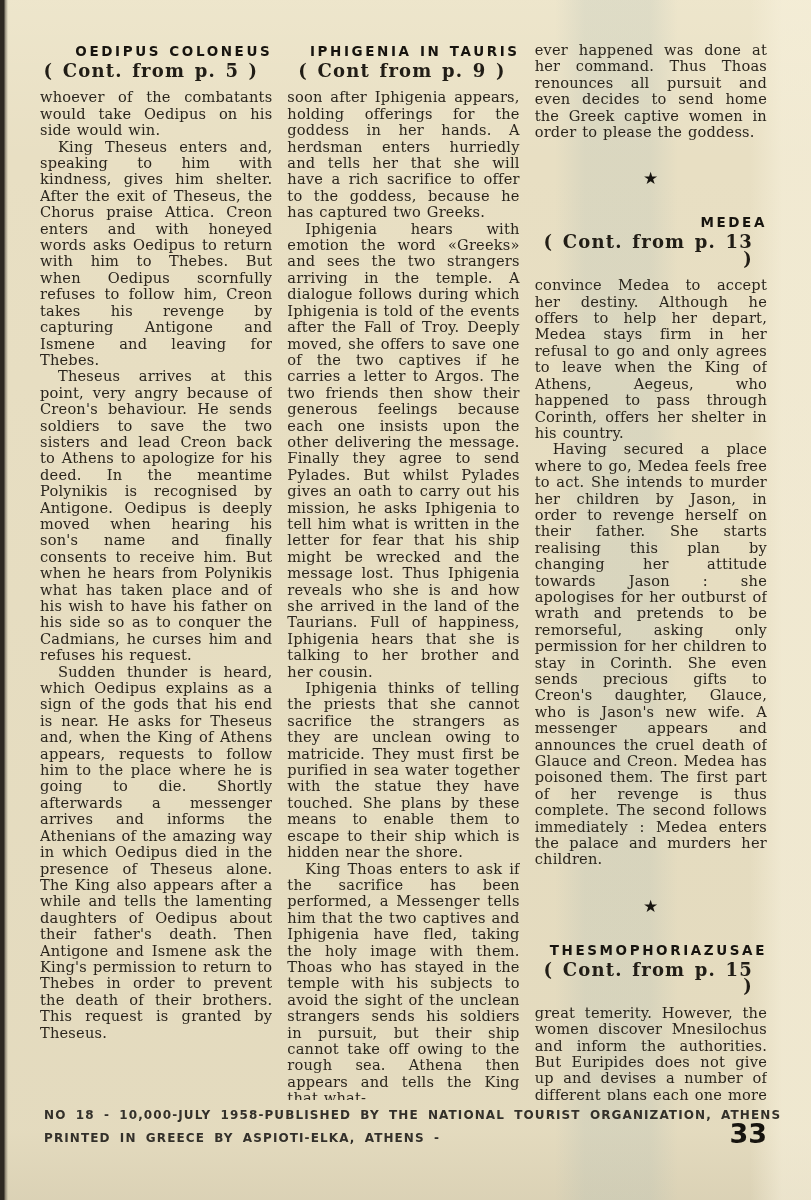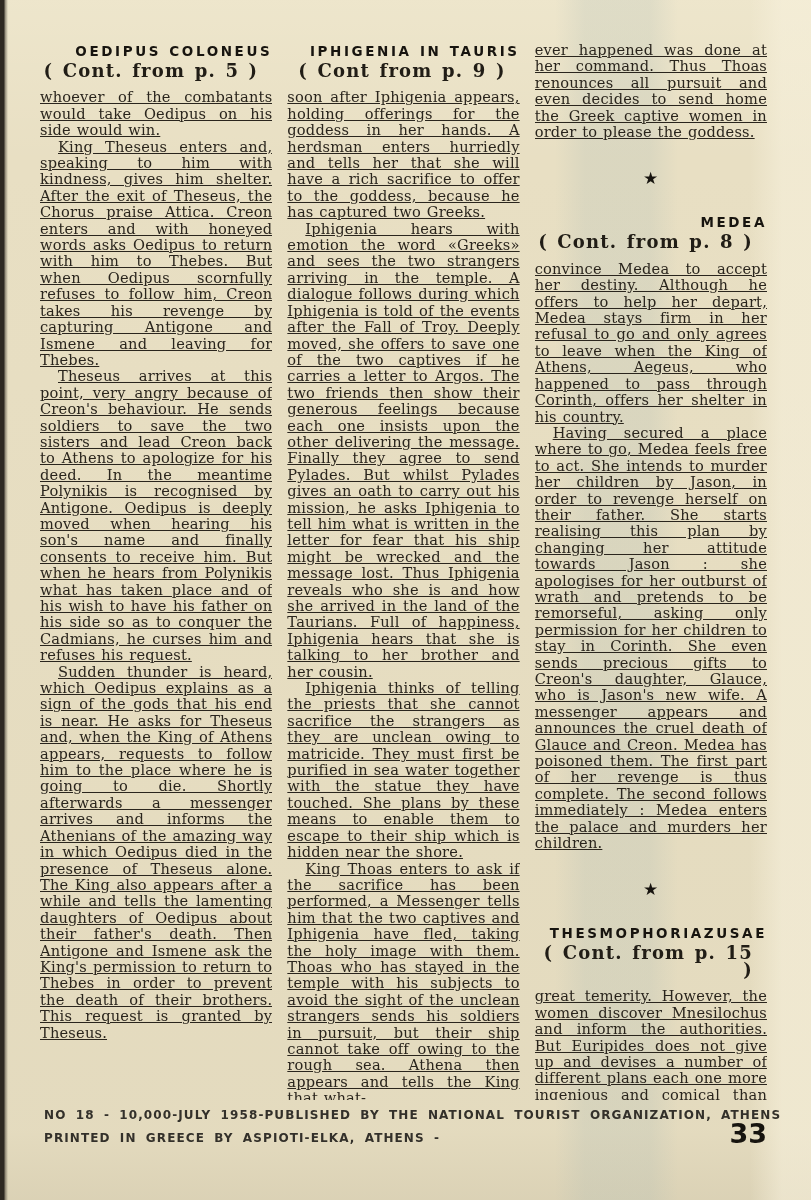--- a/index.html
+++ b/index.html
@@ -26,21 +26,21 @@
   .col-heading{
     margin:0 0 3px 0;text-align:right;
     font-family:"DejaVu Sans",sans-serif;font-weight:bold;
     font-size:13.5px;letter-spacing:2.6px;color:#17140f;line-height:18px;
   }
   .cont-line{
     text-align:right;padding-right:14px;margin:2px 0 10px 0;
     font-weight:bold;font-size:18px;letter-spacing:1.2px;word-spacing:2px;
     color:#211d16;
   }
-  .body-para{margin:0;text-decoration:underline;}
+  .body-para{margin:0;}
   .body-para.indent{text-indent:18px;}
   .star-separator{
     text-align:center;margin:30px 0 26px 0;font-size:17px;color:#17140f;
     font-family:"DejaVu Sans",sans-serif;line-height:17px;
   }
   .imprint{
     position:absolute;left:44px;top:1108px;width:520px;
     font-family:"DejaVu Sans",sans-serif;font-weight:bold;
     font-size:12px;letter-spacing:1.1px;word-spacing:4px;color:#33302a;
   }
@@ -68,21 +68,21 @@
       <div class="cont-line">( Cont from p. 9 )</div>
       <p class="body-para">soon after Iphigenia appears, holding offerings for the goddess in her hands. A herdsman enters hurriedly and tells her that she will have a rich sacrifice to offer to the goddess, because he has captured two Greeks.</p>
       <p class="body-para indent">Iphigenia hears with emotion the word «Greeks» and sees the two strangers arriving in the temple. A dialogue follows during which Iphigenia is told of the events after the Fall of Troy. Deeply moved, she offers to save one of the two captives if he carries a letter to Argos. The two friends then show their generous feelings because each one insists upon the other delivering the message. Finally they agree to send Pylades. But whilst Pylades gives an oath to carry out his mission, he asks Iphigenia to tell him what is written in the letter for fear that his ship might be wrecked and the message lost. Thus Iphigenia reveals who she is and how she arrived in the land of the Taurians. Full of happiness, Iphigenia hears that she is talking to her brother and her cousin.</p>
       <p class="body-para indent">Iphigenia thinks of telling the priests that she cannot sacrifice the strangers as they are unclean owing to matricide. They must first be purified in sea water together with the statue they have touched. She plans by these means to enable them to escape to their ship which is hidden near the shore.</p>
       <p class="body-para indent">King Thoas enters to ask if the sacrifice has been performed, a Messenger tells him that the two captives and Iphigenia have fled, taking the holy image with them. Thoas who has stayed in the temple with his subjects to avoid the sight of the unclean strangers sends his soldiers in pursuit, but their ship cannot take off owing to the rough sea. Athena then appears and tells the King that what-</p>
     </div>
   <div class="column">
       <p class="body-para">ever happened was done at her command. Thus Thoas renounces all pursuit and even decides to send home the Greek captive women in order to please the goddess.</p>
       <div class="star-separator">★</div>
       <h2 class="col-heading">MEDEA</h2>
-      <div class="cont-line">( Cont. from p. 8 )</div>
+      <div class="cont-line">( Cont. from p. 13 )</div>
       <p class="body-para">convince Medea to accept her destiny. Although he offers to help her depart, Medea stays firm in her refusal to go and only agrees to leave when the King of Athens, Aegeus, who happened to pass through Corinth, offers her shelter in his country.</p>
       <p class="body-para indent">Having secured a place where to go, Medea feels free to act. She intends to murder her children by Jason, in order to revenge herself on their father. She starts realising this plan by changing her attitude towards Jason : she apologises for her outburst of wrath and pretends to be remorseful, asking only permission for her children to stay in Corinth. She even sends precious gifts to Creon's daughter, Glauce, who is Jason's new wife. A messenger appears and announces the cruel death of Glauce and Creon. Medea has poisoned them. The first part of her revenge is thus complete. The second follows immediately : Medea enters the palace and murders her children.</p>
       <div class="star-separator">★</div>
       <h2 class="col-heading">THESMOPHORIAZUSAE</h2>
       <div class="cont-line">( Cont. from p. 15 )</div>
       <p class="body-para">great temerity. However, the women discover Mnesilochus and inform the authorities. But Euripides does not give up and devises a number of different plans each one more ingenious and comical than the last. At last he succeeds in rescuing him.</p>
     </div>
 </div>
 
 <div class="imprint">

